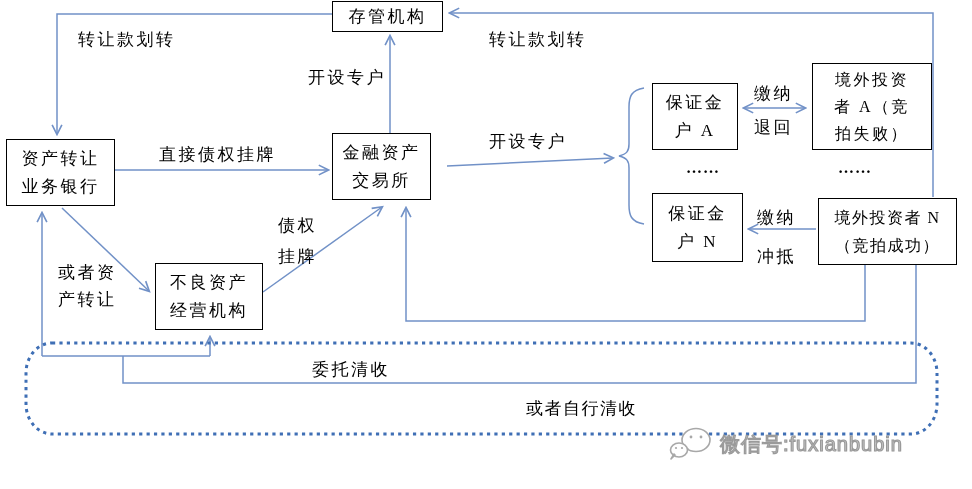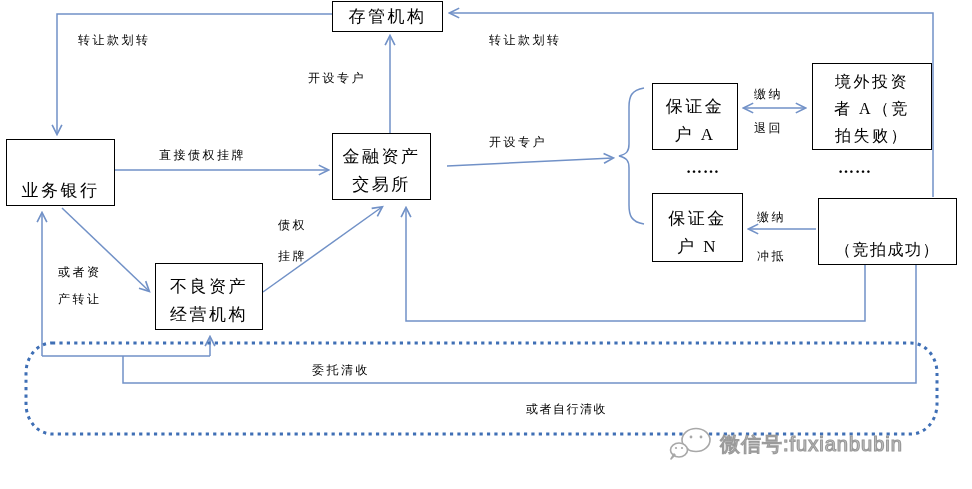--- a/index.html
+++ b/index.html
@@ -12,26 +12,26 @@
   html,body{margin:0;padding:0;background:#ffffff;}
   #stage{
     position:relative;width:972px;height:489px;background:#ffffff;overflow:hidden;
     font-family:"Liberation Serif","DejaVu Serif",serif;color:var(--text-color);
   }
   #wires{position:absolute;left:0;top:0;width:972px;height:489px;}
   .wire{stroke:var(--line-blue);stroke-width:1.5;fill:none;}
   .dotted{stroke:var(--dotted-blue);stroke-width:3;fill:none;stroke-dasharray:3.2 4.2;}
   .box{
     position:absolute;border:1.6px solid var(--box-border);background:#ffffff;
-    display:flex;flex-direction:column;align-items:center;justify-content:flex-end;
+    display:flex;flex-direction:column;align-items:center;justify-content:center;
     font-size:17px;letter-spacing:2.5px;line-height:28px;text-align:center;white-space:nowrap;
     box-sizing:border-box;
   }
   .lbl{
-    position:absolute;font-size:12px;letter-spacing:2.5px;line-height:30px;white-space:nowrap;
+    position:absolute;font-size:17px;letter-spacing:2.5px;line-height:30px;white-space:nowrap;
   }
   .dots{font-weight:bold;letter-spacing:1px;font-size:16px;}
   #watermark{
     position:absolute;left:668px;top:424px;display:flex;align-items:center;gap:4px;
     font-family:"Liberation Sans","DejaVu Sans",sans-serif;
   }
   #watermark .wm-text{
     font-size:20px;letter-spacing:1px;color:rgba(255,255,255,0.25);
     -webkit-text-stroke:1.2px var(--watermark-gray);
     text-shadow:0 0 1px #bbbbbb;
@@ -66,20 +66,21 @@
     <path class="wire" d="M816,229 H749" marker-end="url(#ah)"></path>
     <path class="wire" d="M644,88 C631,90 629,97 629,107 L629,144 C629,151 627,154 619,156 C627,158 629,161 629,168 L629,205 C629,215 631,222 644,224"></path>
     <rect class="dotted" x="26" y="343" width="911" height="91" rx="26" ry="30"></rect>
   </svg>
 
   <div class="box" style="left:332px;top:1px;width:111px;height:31px;">
     <div>存管机构</div>
   </div>
 
   <div class="box" style="left:6px;top:139px;width:109px;height:67px;">
+    <div>资产转让</div>
     <div>业务银行</div>
   </div>
 
   <div class="box" style="left:332px;top:133px;width:99px;height:67px;">
     <div>金融资产</div>
     <div>交易所</div>
   </div>
 
   <div class="box" style="left:155px;top:263px;width:108px;height:67px;">
     <div>不良资产</div>
@@ -96,20 +97,21 @@
     <div>者 A（竞</div>
     <div>拍失败）</div>
   </div>
 
   <div class="box" style="left:652px;top:193px;width:91px;height:69px;">
     <div>保证金</div>
     <div>户 N</div>
   </div>
 
   <div class="box" style="left:818px;top:198px;width:139px;height:67px;font-size:16px;letter-spacing:1.5px;">
+    <div>境外投资者 N</div>
     <div>（竞拍成功）</div>
   </div>
 
   <div class="lbl" style="left:78px;top:25px;">转让款划转</div>
   <div class="lbl" style="left:489px;top:25px;">转让款划转</div>
   <div class="lbl" style="left:308px;top:63px;">开设专户</div>
   <div class="lbl" style="left:159px;top:140px;">直接债权挂牌</div>
   <div class="lbl" style="left:489px;top:127px;">开设专户</div>
 
   <div class="lbl" style="left:278px;top:210px;line-height:31px;">

